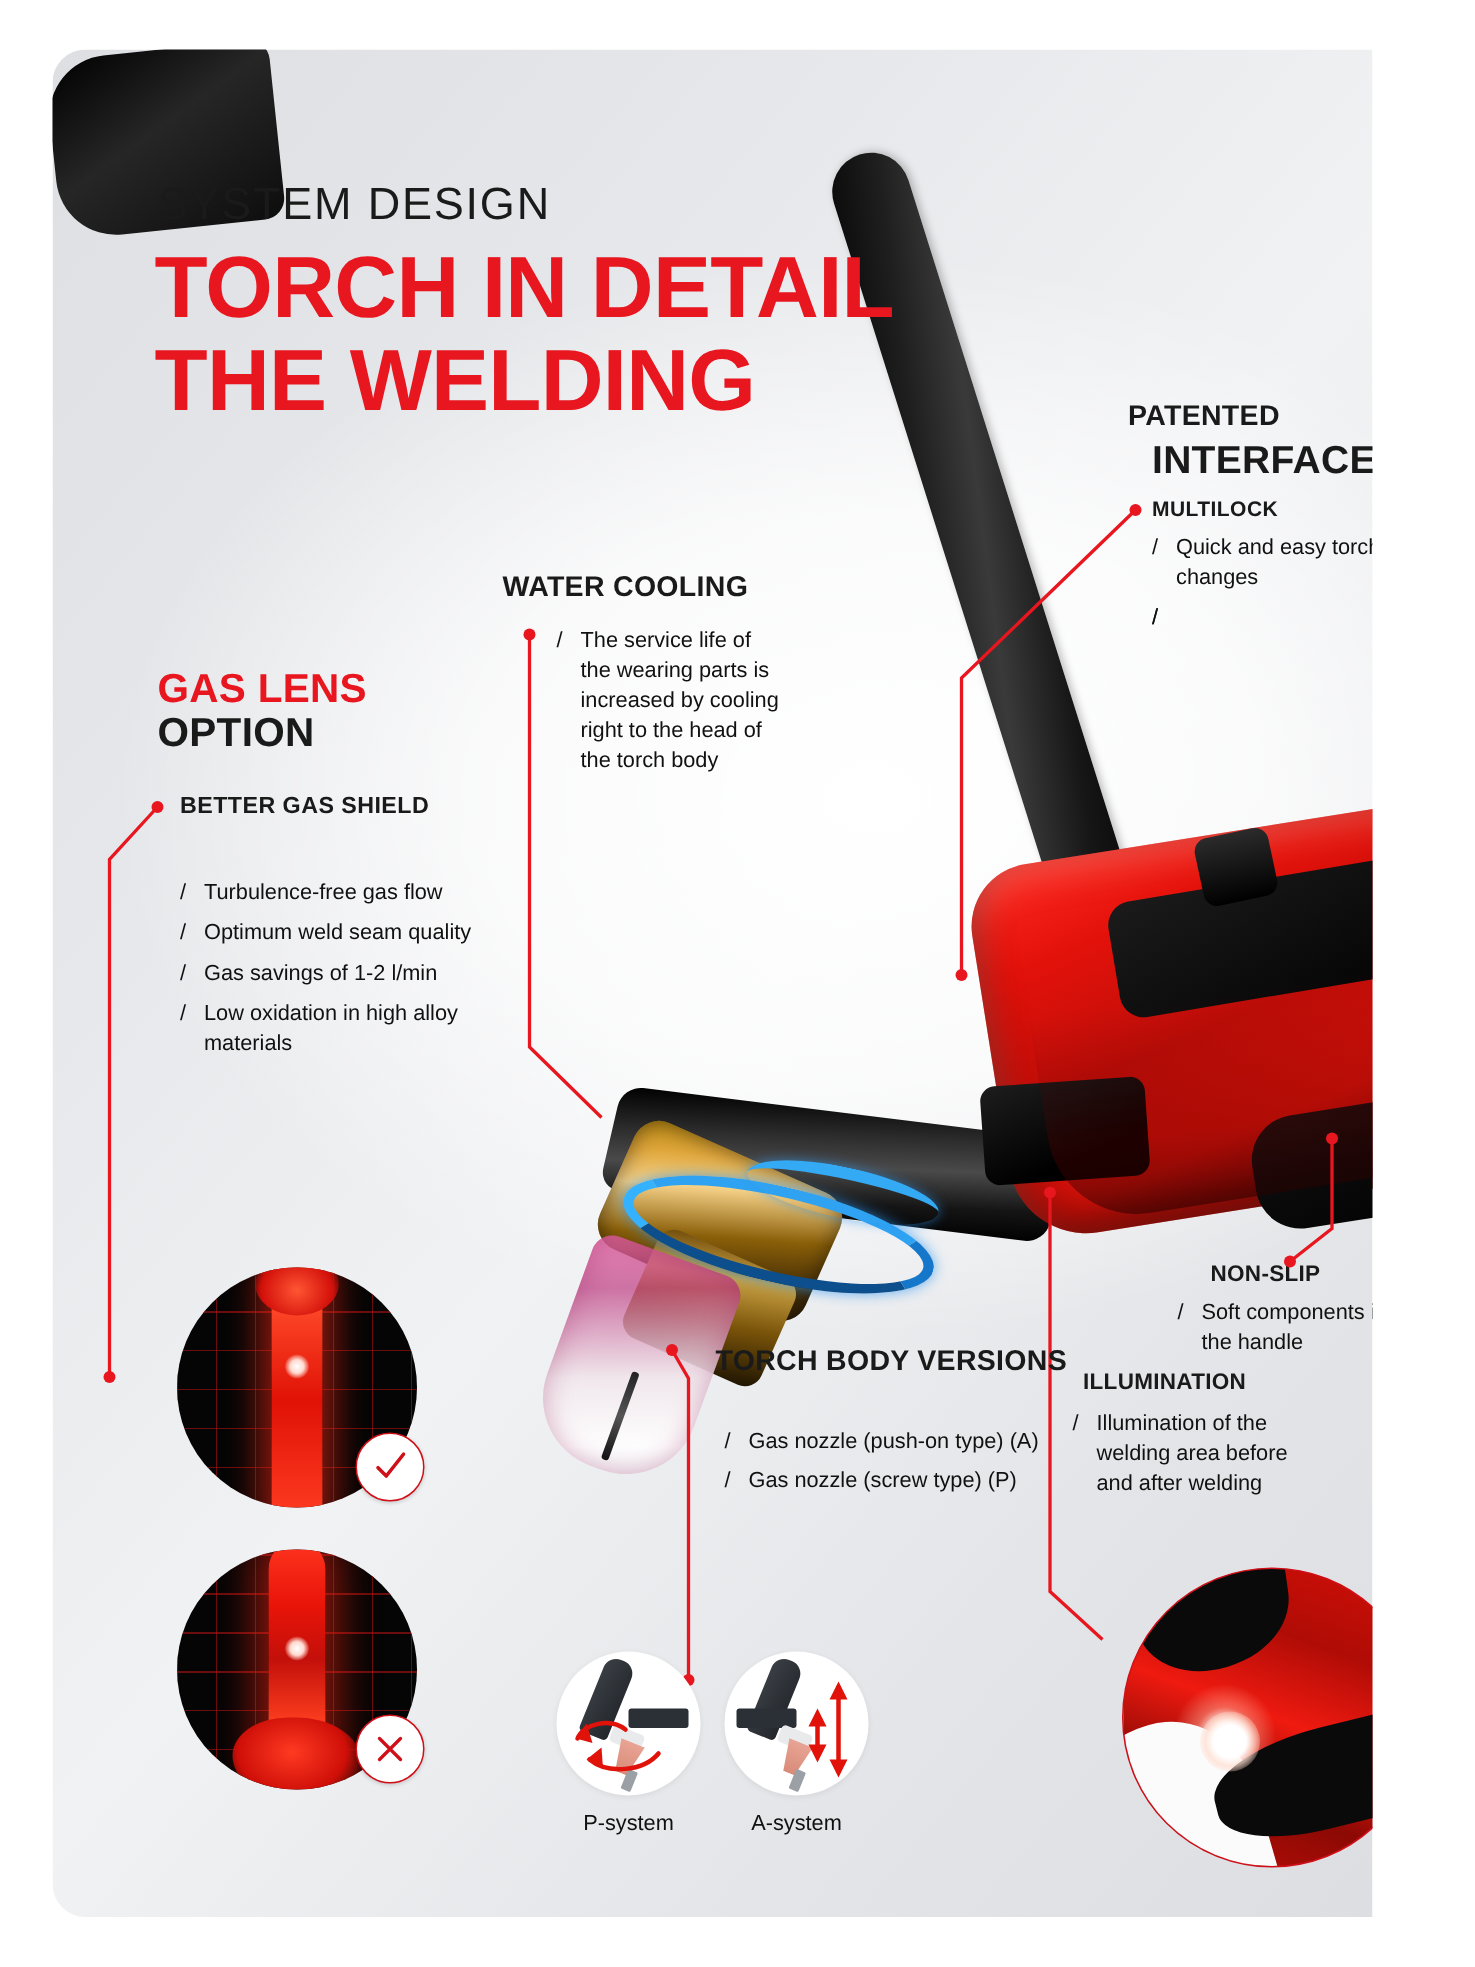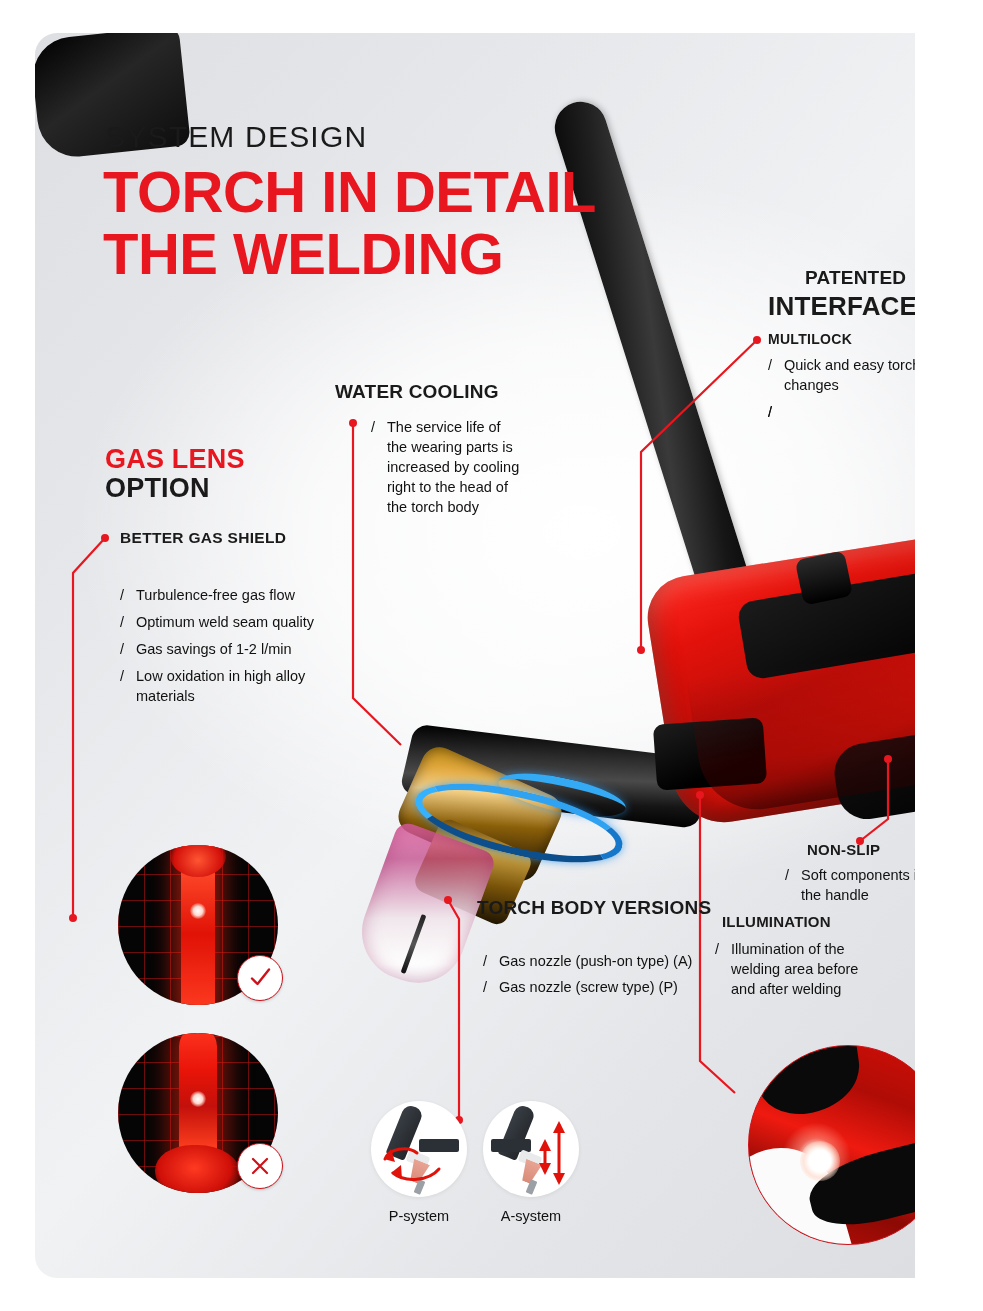--- a/index.html
+++ b/index.html
@@ -366,21 +366,21 @@
     <li>
       <span class="slash">/</span>
       <span>The service life of the wearing parts is increased by cooling right to the head of the torch body</span>
     </li>
   </ul>
   <svg class="leader" style="left:0; top:0; width:948px; height:1245px;">
     <path d="M 318 390 L 318 665 L 366 712"></path>
     <circle cx="318" cy="390" r="4"></circle>
   </svg>
 
-  <div class="sec-title" style="left:770px; top:234px; font-size:19px;">PATENTED</div>
+  <div class="sec-title" style="left:717px; top:234px; font-size:19px;">PATENTED</div>
   <div class="sec-title" style="left:733px; top:258px; font-size:26px;">INTERFACE</div>
   <div class="sub-head" style="left:733px; top:298px; font-size:14px;">MULTILOCK</div>
 
   <ul class="bullets" style="left:733px; top:322px; width:198px;">
     <li>
       <span class="slash">/</span>
       <span>Quick and easy torch body changes</span>
     </li>
     <li>
       <span class="slash">/</span>

